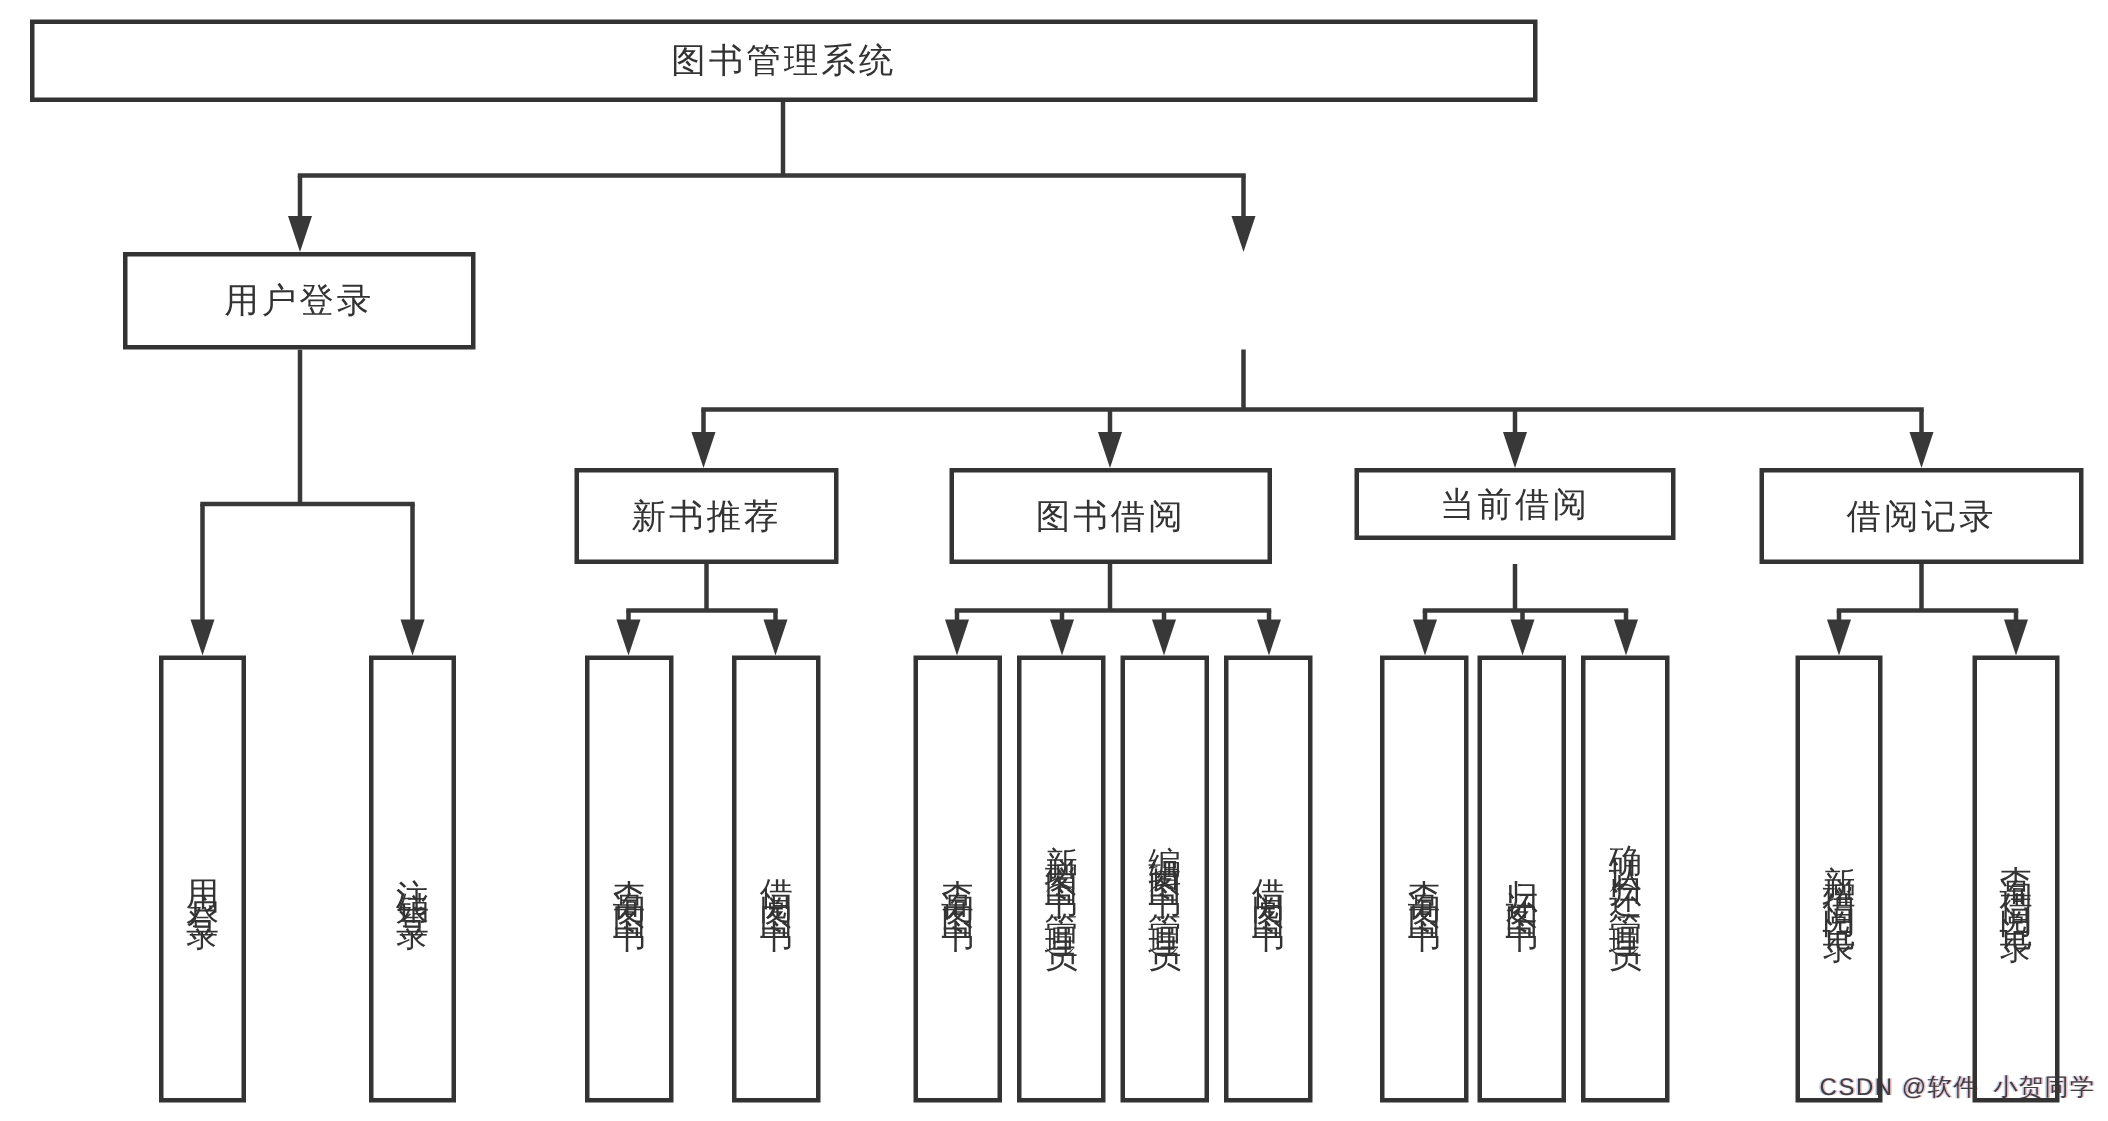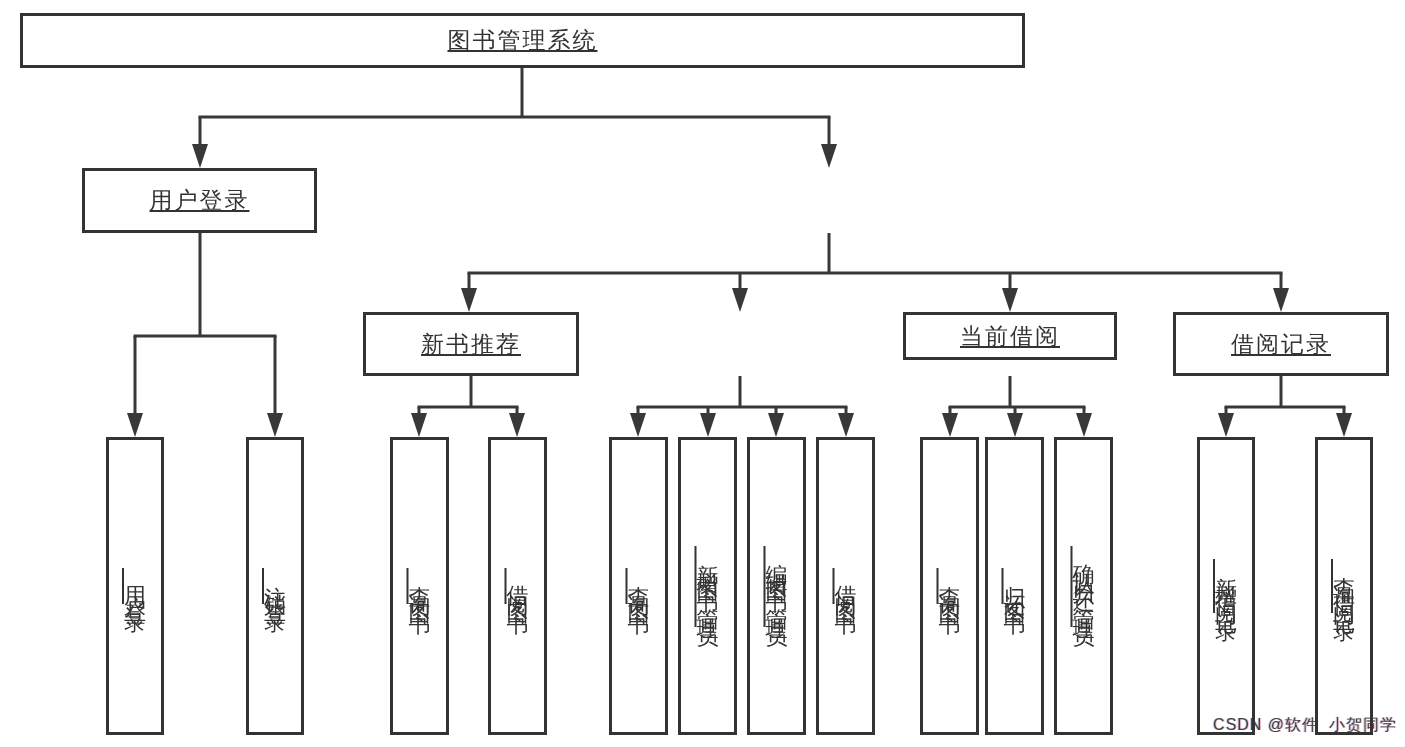--- a/index.html
+++ b/index.html
@@ -5,21 +5,21 @@
   html, body { margin:0; padding:0; background:#ffffff; }
   .stage {
     position:relative; width:1405px; height:747px; background:#ffffff;
     font-family:"Liberation Sans", sans-serif; overflow:hidden;
   }
   .wires { position:absolute; left:0; top:0; z-index:0; }
   .node {
     position:absolute; box-sizing:border-box; background:#ffffff;
     border:3px solid #333333; color:#333333; z-index:1;
     display:flex; align-items:center; justify-content:center;
-    font-size:23px; letter-spacing:2px; white-space:nowrap;text-decoration:underline;
+    font-size:23px; letter-spacing:2px; white-space:nowrap;
   }
   .leaf { font-size:22px; }
   .leaf .vtext {
     writing-mode:vertical-rl; text-orientation:mixed;
     letter-spacing:9px; line-height:1; white-space:nowrap;
   }
   .watermark {
     position:absolute; right:8px; top:715px; z-index:2;
     font-size:16px; letter-spacing:1px; color:#404040;
     mix-blend-mode:darken;
@@ -110,22 +110,25 @@
   </svg>
 
   <div class="node" style="left:20px;top:13px;width:1005px;height:55px">
     <span>图书管理系统</span>
   </div>
 
   <div class="node" style="left:82px;top:168px;width:235px;height:65px">
     <span>用户登录</span>
   </div>
 
-  <div class="node" style="left:363px;top:312px;width:216px;height:64px">
+  <div class="node" style="left:383px;top:312px;width:176px;height:64px">
     <span>新书推荐</span>
+  </div>
+  <div class="node" style="left:633px;top:312px;width:215px;height:64px">
+    <span>图书借阅</span>
   </div>
   <div class="node" style="left:903px;top:312px;width:214px;height:48px">
     <span>当前借阅</span>
   </div>
   <div class="node" style="left:1173px;top:312px;width:216px;height:64px">
     <span>借阅记录</span>
   </div>
 
   <div class="node leaf" style="left:106px;top:437px;width:58px;height:298px">
     <span class="vtext">用户登录</span>

